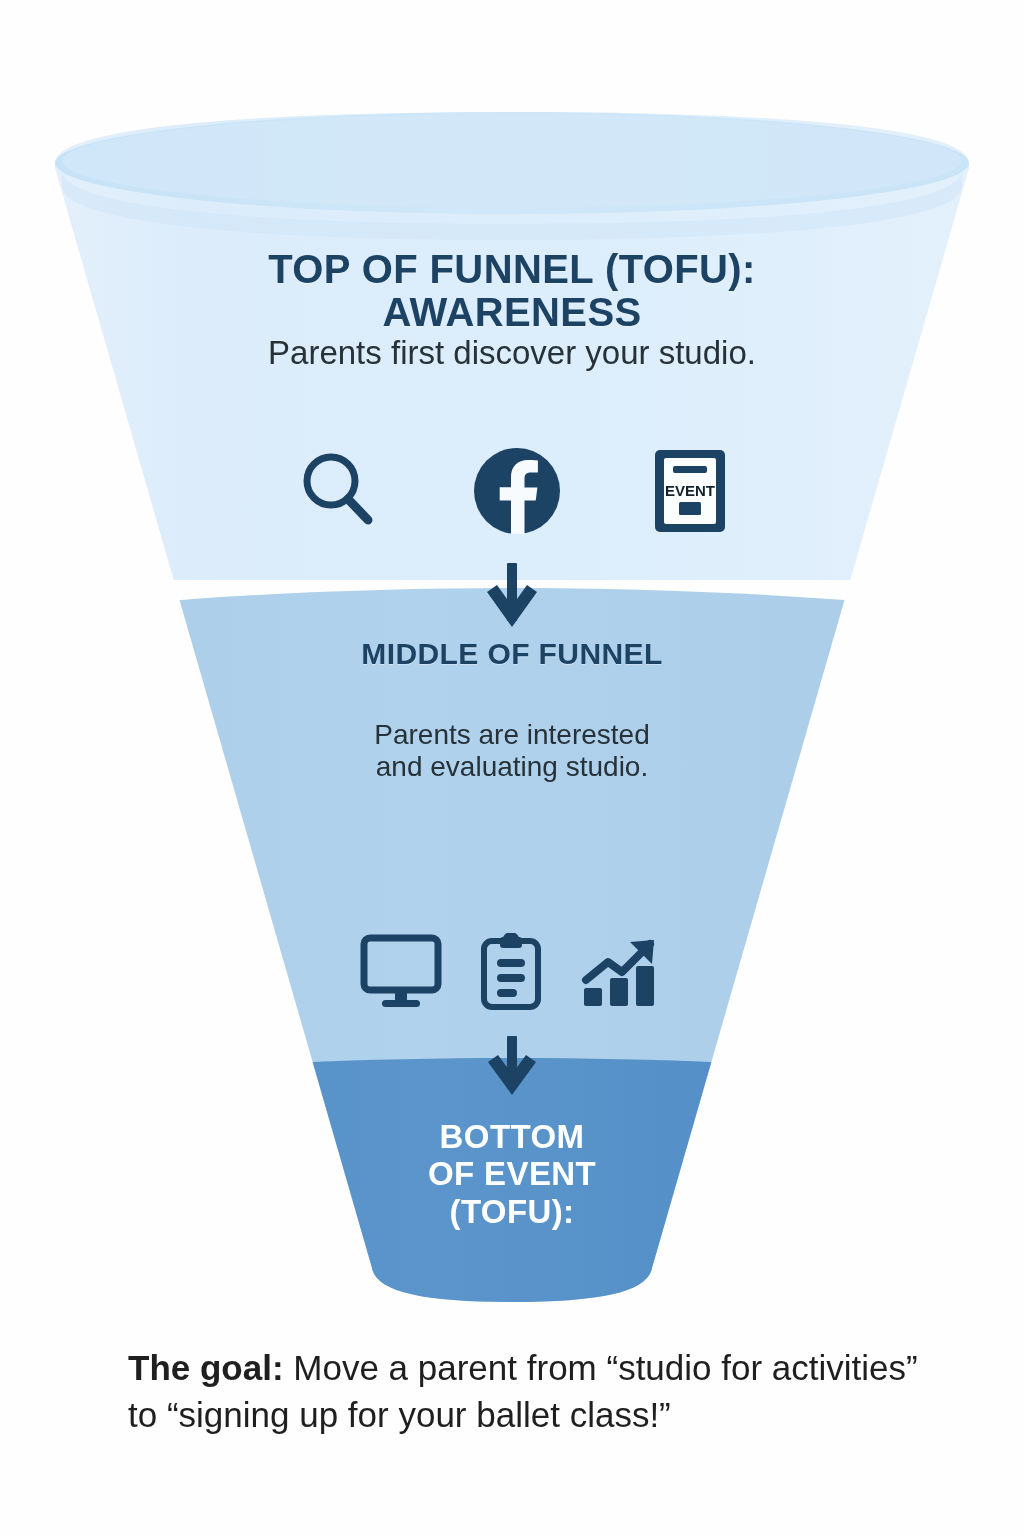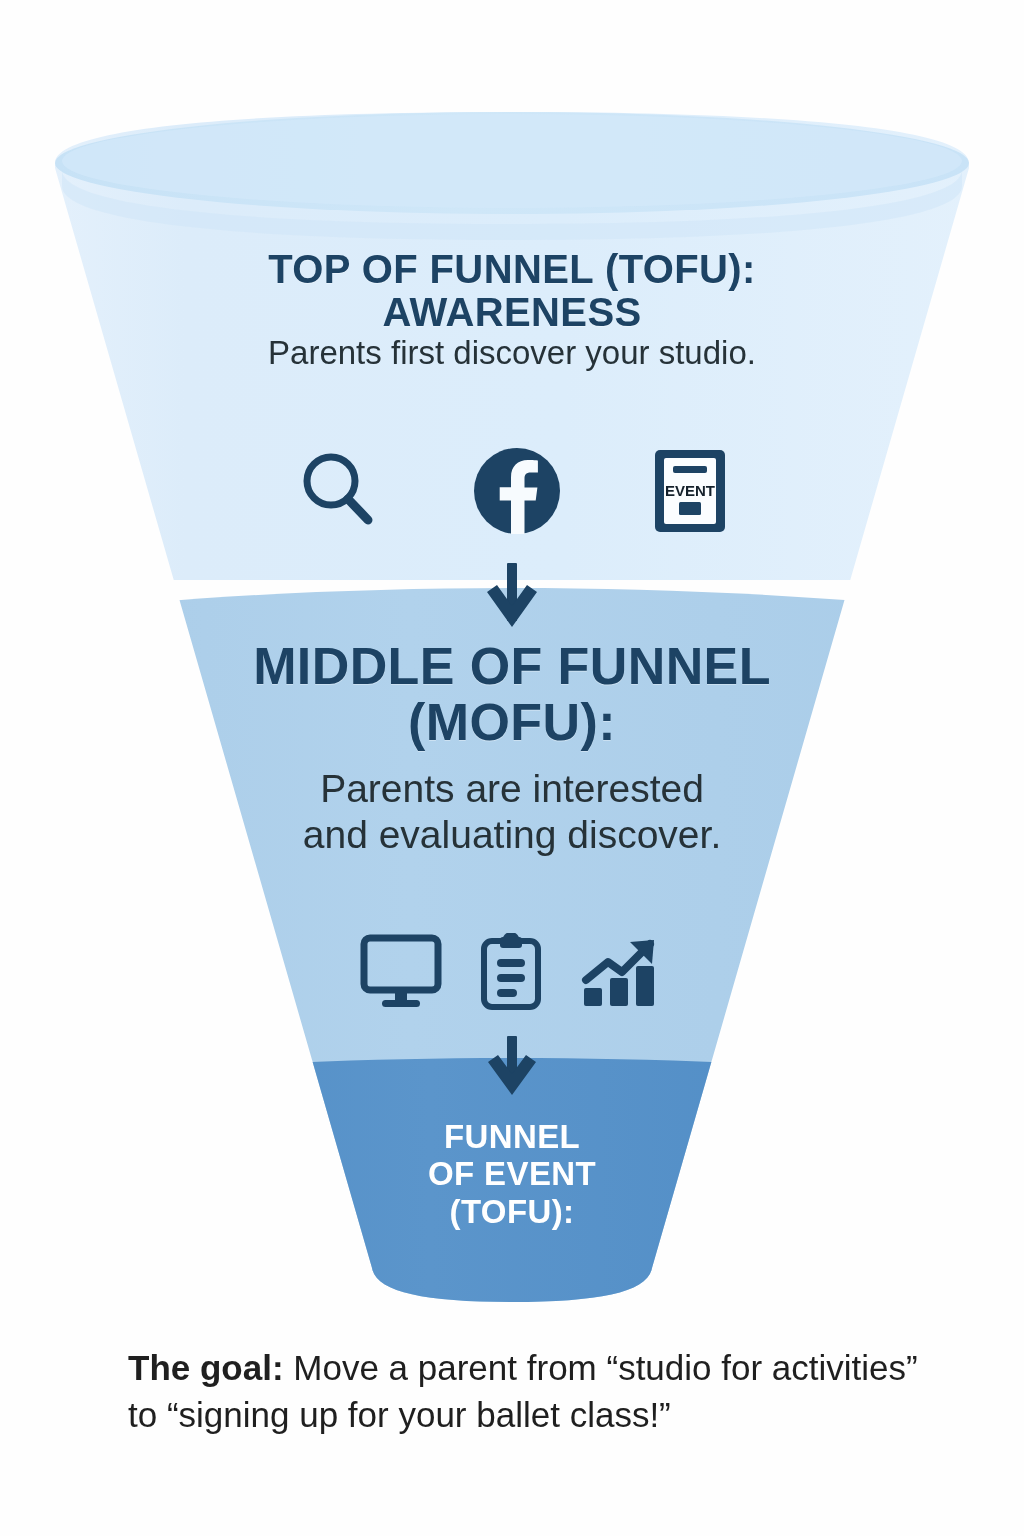--- a/index.html
+++ b/index.html
@@ -60,22 +60,22 @@
     line-height: 1.16;
   }
 
   
   #tofu-block { top: 248px; }
   #tofu-block .stage-title { font-size: 40px; }
   #tofu-block .stage-sub { font-size: 33px; }
 
   
   #mofu-block { top: 638px; }
-  #mofu-block .stage-title { font-size: 52px; }
-  #mofu-block .stage-sub { font-size: 39px; margin-top: 16px; }
+  #mofu-block .stage-title { font-size: 30px; }
+  #mofu-block .stage-sub { font-size: 28px; margin-top: 16px; }
 
   
   #bofu-block { top: 1118px; }
   #bofu-block .stage-title {
     font-size: 33px;
     color: #ffffff;
     text-shadow: none;
     line-height: 1.13;
   }
 
@@ -213,25 +213,25 @@
           <rect x="21" y="19" width="34" height="7" rx="2" fill="#1d4364"></rect>
           <text x="38" y="49" text-anchor="middle" font-family="'Liberation Sans', sans-serif" font-size="15" font-weight="bold" fill="#14202b">EVENT</text>
           <rect x="27" y="55" width="22" height="13" rx="1.5" fill="#1d4364"></rect>
         </svg>
       </span>
     </div>
 
     <div class="stage-block" id="mofu-block">
       <div class="stage-title">
         <span>MIDDLE OF FUNNEL</span><br>
-        <span>(MOFU):</span><br>
+        <br>
       </div>
       <p class="stage-sub">
         <span>Parents are interested</span><br>
-        <span>and evaluating discover.</span>
+        <span>and evaluating studio.</span>
       </p>
     </div>
 
     <div class="icon-row" id="mofu-icons">
 
       <span class="icon">
         <svg width="82" height="76" viewBox="0 0 82 76">
           <rect x="4" y="4" width="74" height="52" rx="6" fill="none" stroke="#1d4364" stroke-width="7"></rect>
           <rect x="35" y="56" width="12" height="10" fill="#1d4364"></rect>
           <rect x="22" y="66" width="38" height="7" rx="3.5" fill="#1d4364"></rect>
@@ -255,21 +255,21 @@
           <path d="M50 8 L74 6 L72 30 Z" fill="#1d4364"></path>
           <rect x="4" y="54" width="18" height="18" rx="2" fill="#1d4364"></rect>
           <rect x="30" y="44" width="18" height="28" rx="2" fill="#1d4364"></rect>
           <rect x="56" y="32" width="18" height="40" rx="2" fill="#1d4364"></rect>
         </svg>
       </span>
     </div>
 
     <div class="stage-block" id="bofu-block">
       <div class="stage-title">
-        <span>FUNNEL</span><br>
+        <span>BOTTOM</span><br>
         <span>OF EVENT</span><br>
         <span>(TOFU):</span>
       </div>
     </div>
 
     <div id="caption">
       <span class="lead">The goal:</span><span> Move a parent from “studio for activities” to “signing up for your ballet class!”</span>
     </div>
 
   </div>

